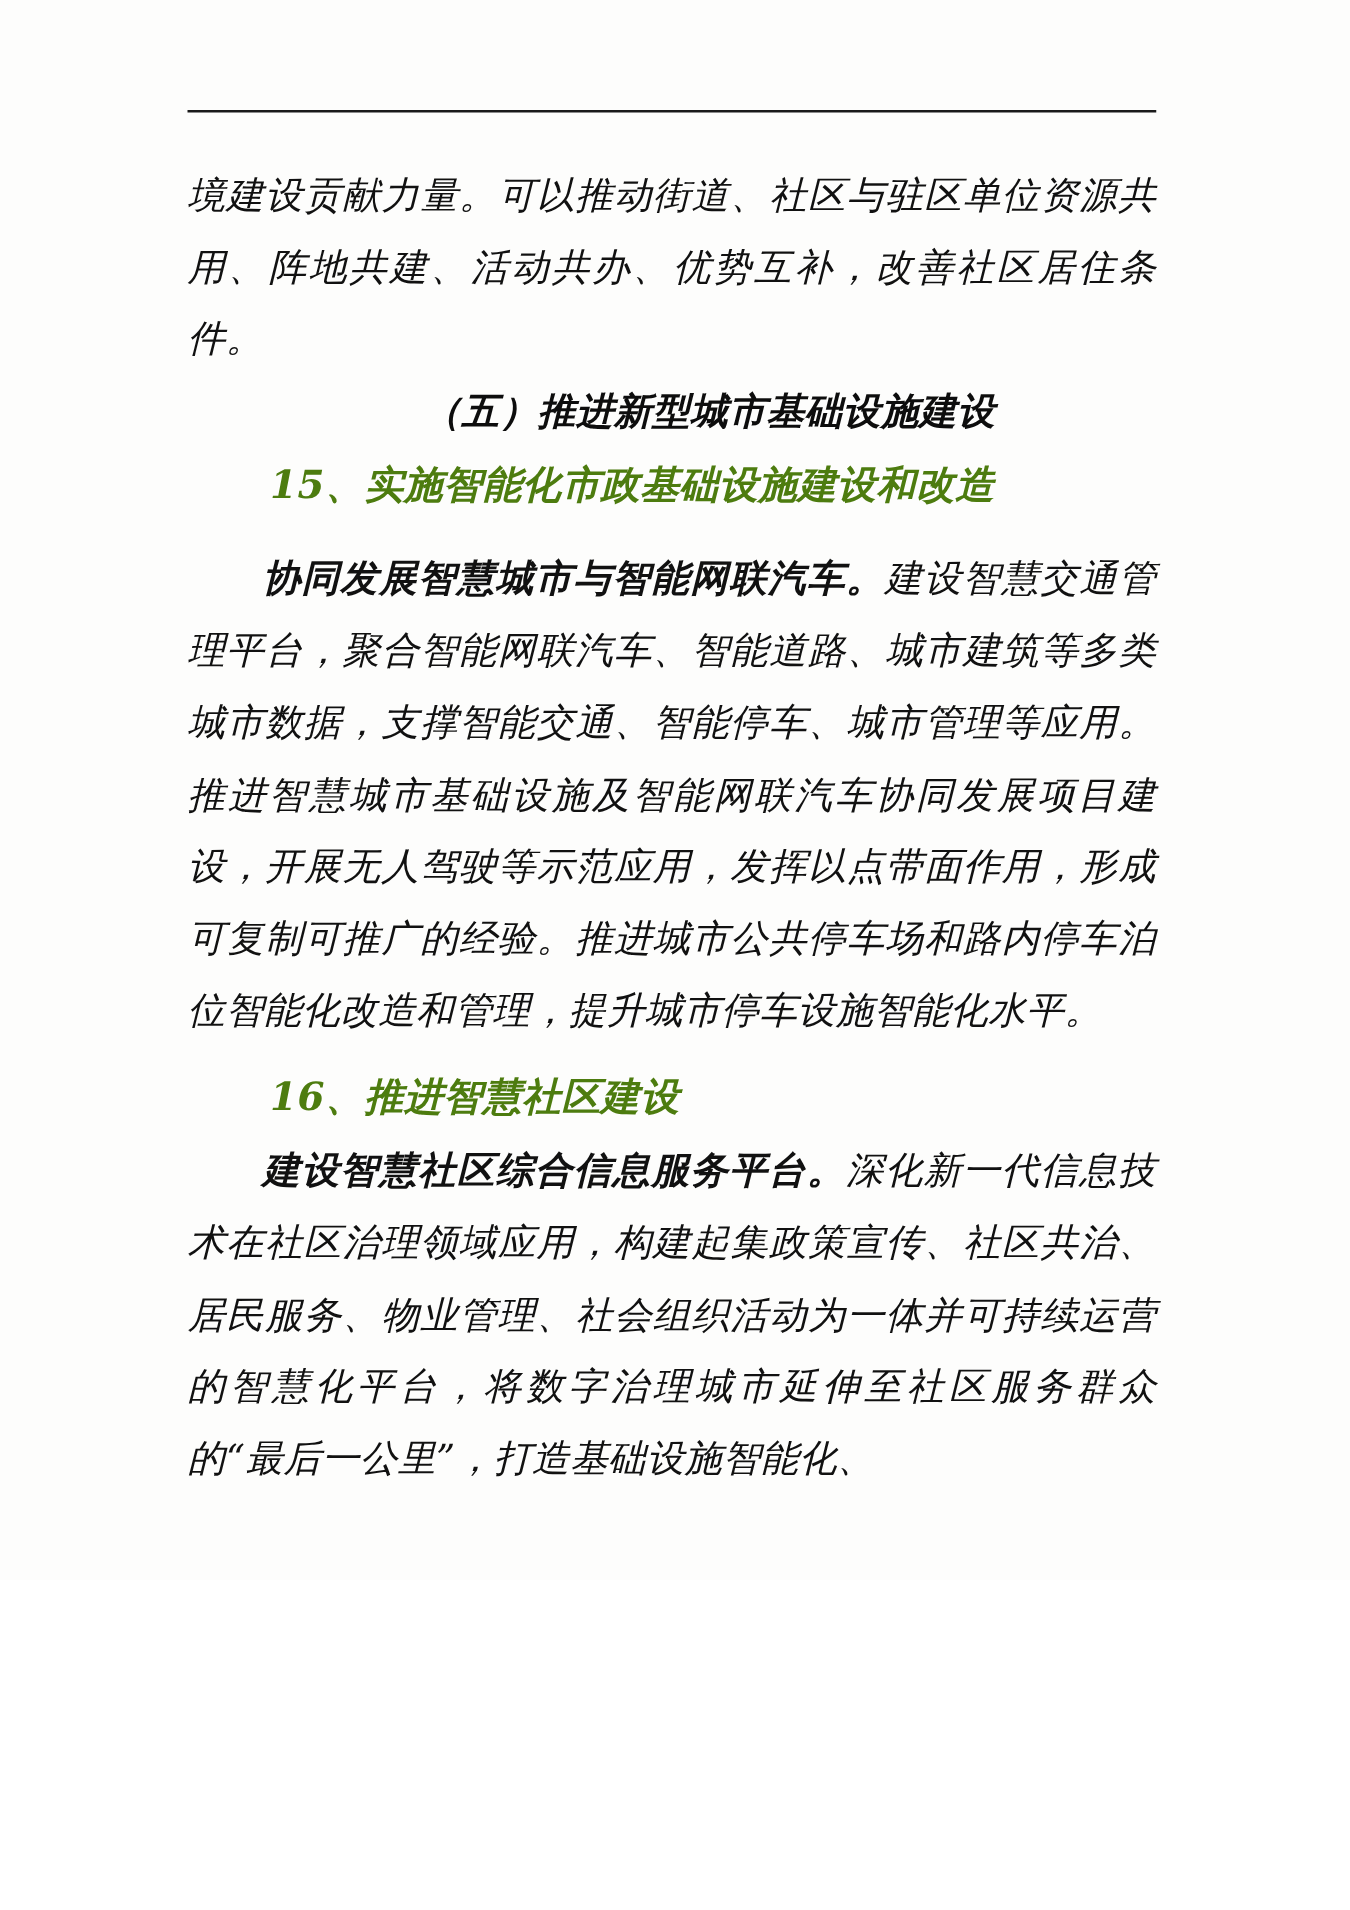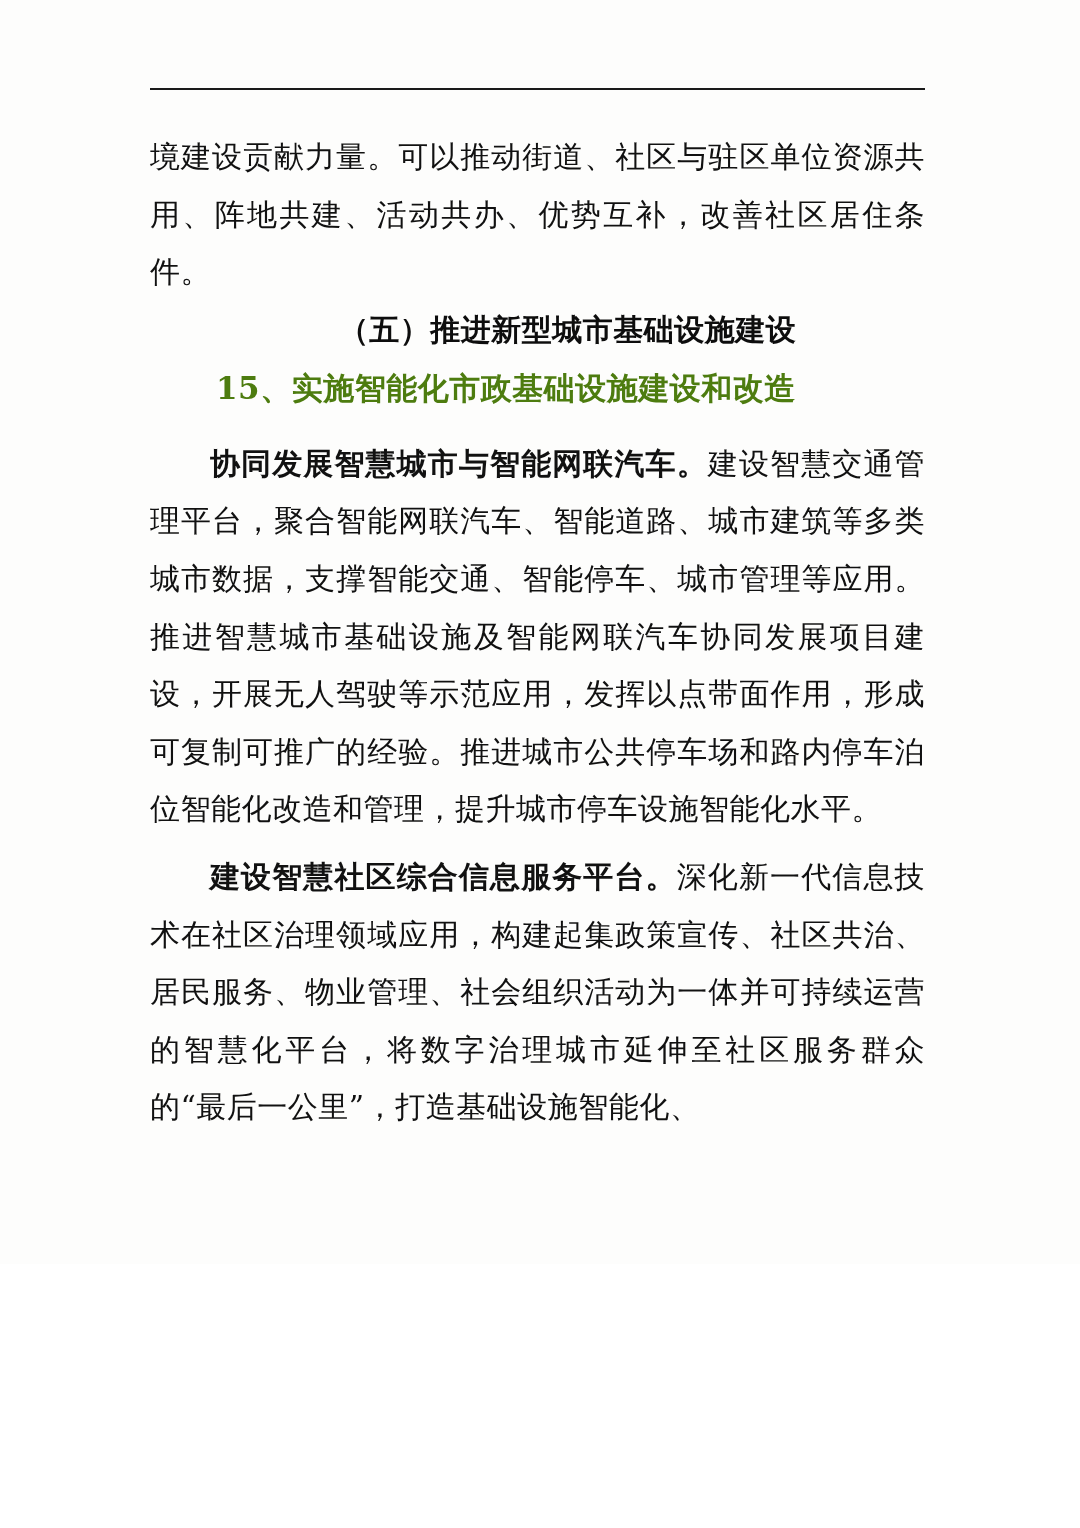--- a/index.html
+++ b/index.html
@@ -8,20 +8,21 @@
     background: #ffffff;
   }
   .page {
     position: relative;
     width: 1080px;
     height: 1264px;
     background: #fdfdfc;
     box-sizing: border-box;
     overflow: hidden;
     font-family: "DejaVu Serif", "Liberation Serif", serif;
+    font-style: italic;
   }
   .page-inner {
     position: absolute;
     left: 150px;
     top: 88px;
     width: 775px;
   }
   .top-rule {
     width: 775px;
     height: 0;
@@ -95,20 +96,21 @@
 
 
     <div class="spacer-md"></div>
 
     <p class="body-text para para-indent">
       <span class="lead">协同发展智慧城市与智能网联汽车。</span><span>建设智慧交通管理平台，聚合智能网联汽车、智能道路、城市建筑等多类城市数据，支撑智能交通、智能停车、城市管理等应用。推进智慧城市基础设施及智能网联汽车协同发展项目建设，开展无人驾驶等示范应用，发挥以点带面作用，形成可复制可推广的经验。推进城市公共停车场和路内停车泊位智能化改造和管理，提升城市停车设施智能化水平。</span>
     </p>
 
     <div class="spacer-sm"></div>
 
+    <p class="heading-num">16、推进智慧社区建设</p>
 
     <p class="body-text para para-indent">
       <span class="lead">建设智慧社区综合信息服务平台。</span><span>深化新一代信息技术在社区治理领域应用，构建起集政策宣传、社区共治、居民服务、物业管理、社会组织活动为一体并可持续运营的智慧化平台，将数字治理城市延伸至社区服务群众的“最后一公里”，打造基础设施智能化、</span>
     </p>
 
   </div>
 
   <div class="footer">- 14 -</div>
 </div>
 

